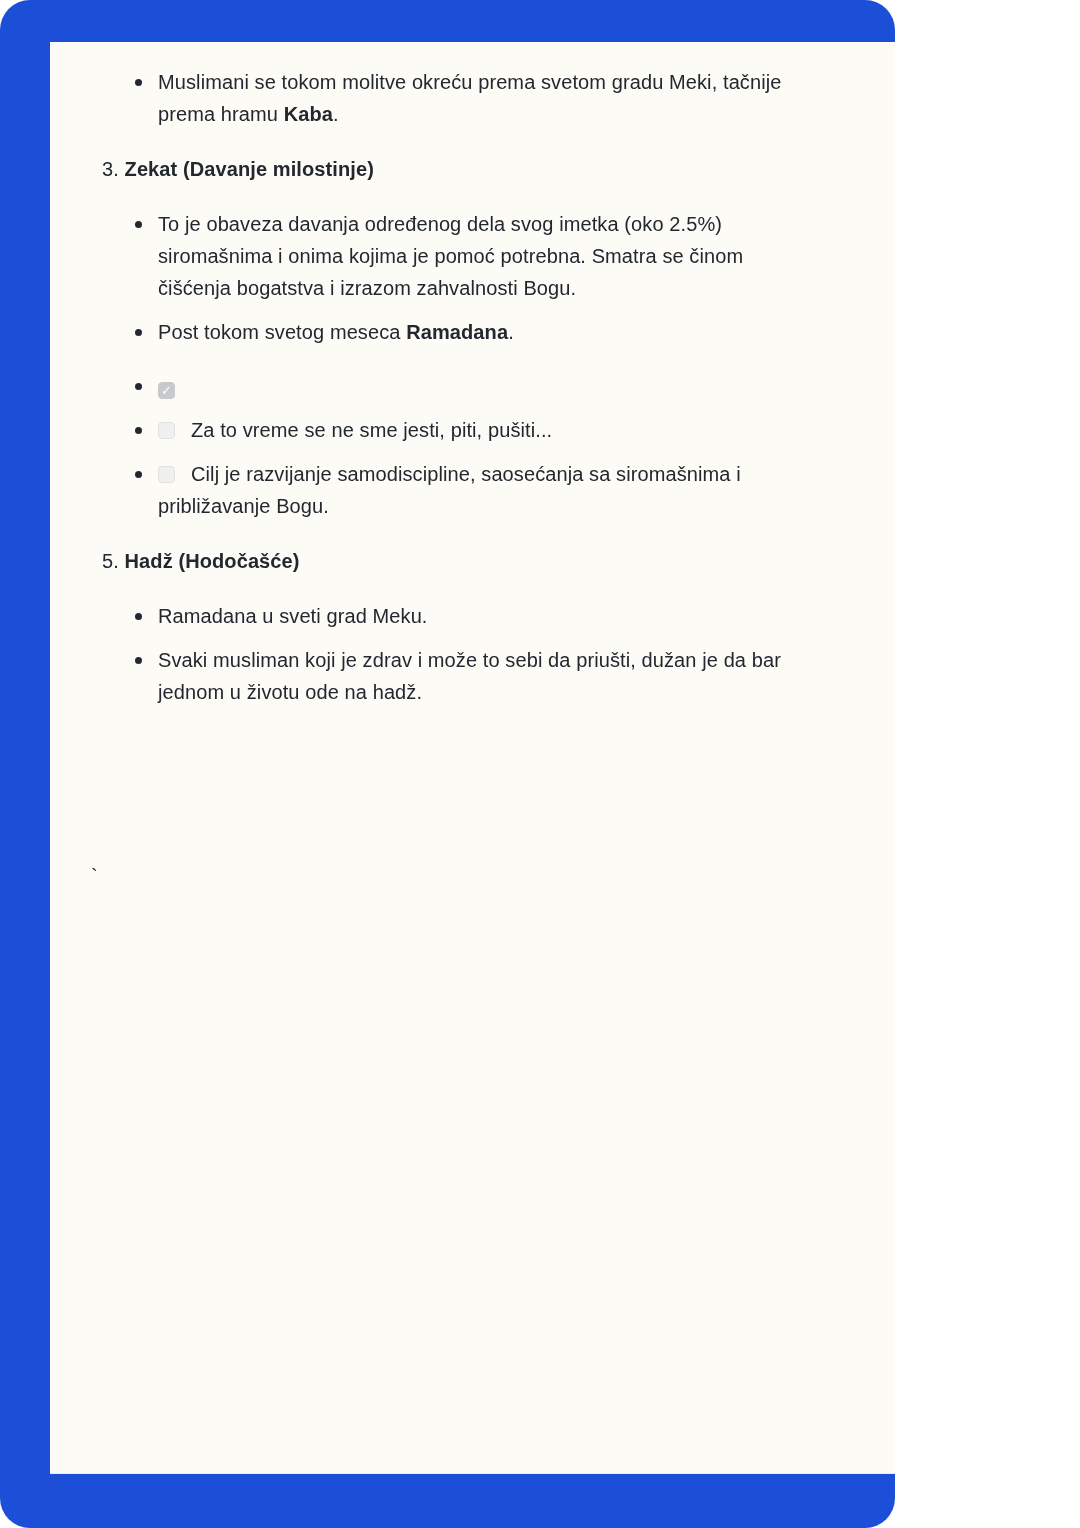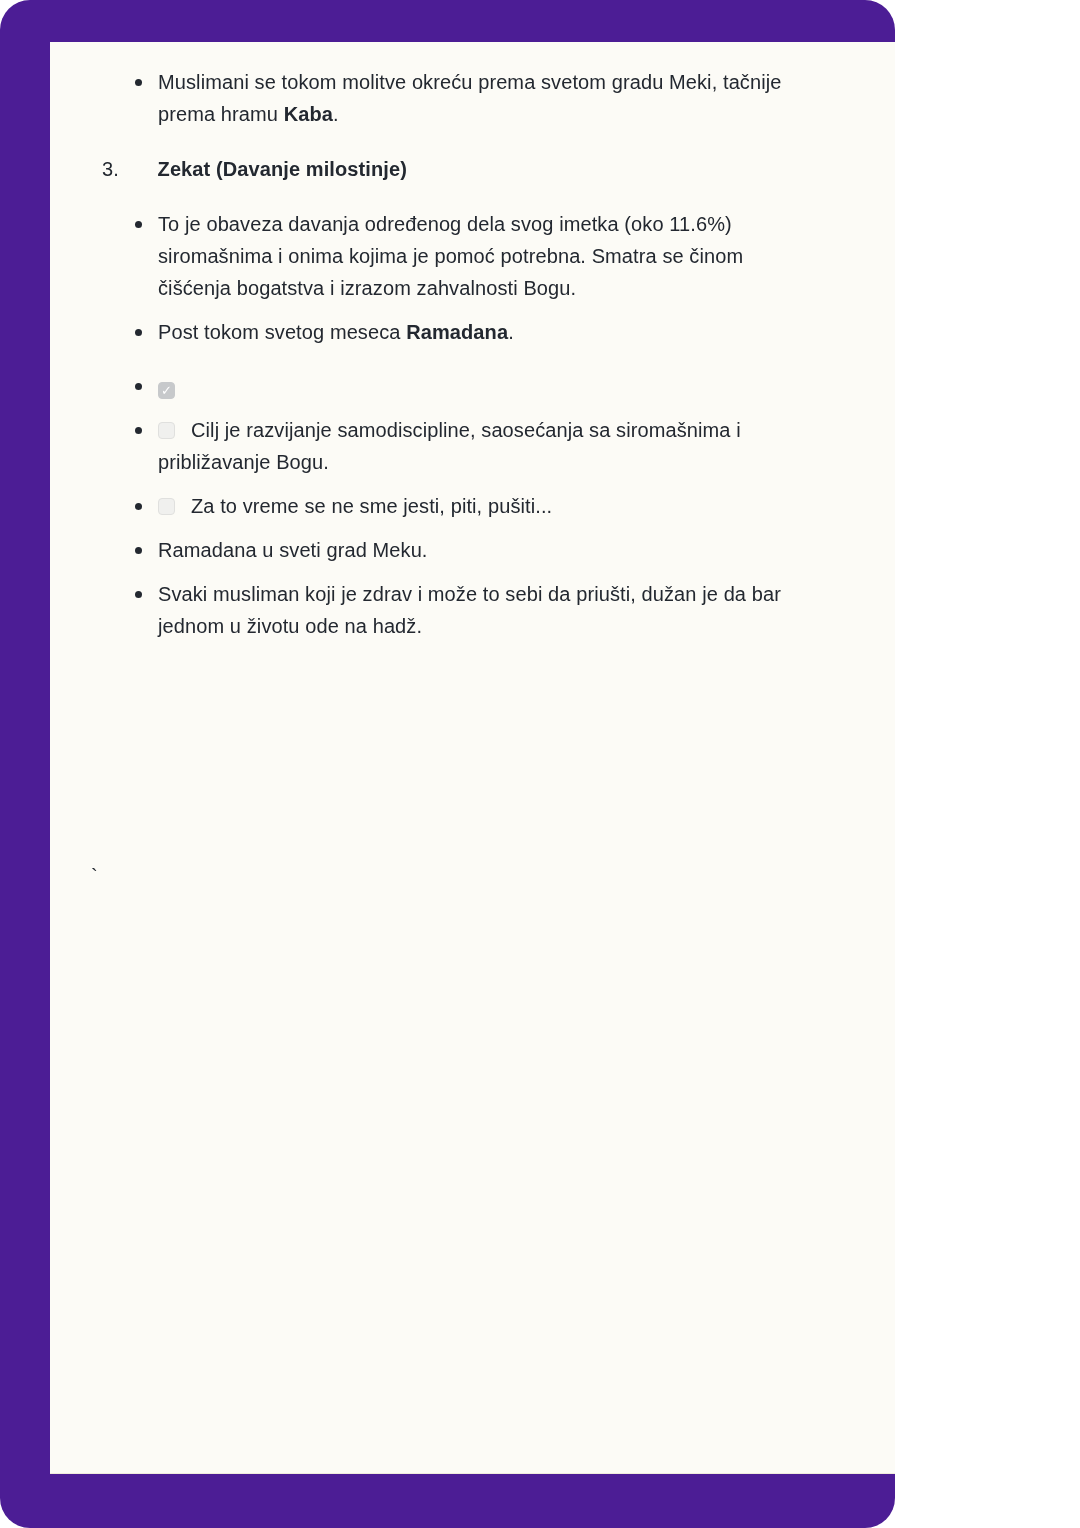--- a/index.html
+++ b/index.html
@@ -10,21 +10,21 @@
     --text:#232830;
     --footer_text:#9CA1A9;
     --cb_checked_bg:#C7C9CB;
     --cb_unchecked_bg:#F0F0EE;
     --cb_border:#E0E0DE;
     --cb_check:#FFFFFF;
   }
   *{box-sizing:border-box;margin:0;padding:0;}
   html,body{background:#FFFFFF;}
   body{font-family:"Liberation Sans","DejaVu Sans",sans-serif;}
-  .page{position:relative;width:895px;height:1528px;background:#4c1d95;overflow:hidden;border-radius:30px;}
+  .page{position:relative;width:895px;height:1528px;background:#1d4ed8;overflow:hidden;border-radius:30px;}
   .card{
     position:absolute;left:50px;top:42px;width:982px;height:1432px;
     background:var(--card_bg);
     border-bottom:1px solid #F0EBDC;
   }
   .accent-strip{
     position:absolute;left:924px;top:0;bottom:0;width:58px;
     background:var(--cream_strip);
     border-left:6px solid var(--accent_line);
     border-top:3px solid var(--strip_top);
@@ -48,21 +48,21 @@
   .dot{
     position:absolute;left:33px;top:13px;
     width:7px;height:7px;border-radius:50%;
     background:var(--text);
   }
   .btext{display:inline-block;max-width:652px;vertical-align:top;}
   .heading{
     font-size:20px;line-height:32px;font-weight:400;
     margin:23px 0;
   }
-  .heading strong{font-weight:700;margin-left:33px;}
+  .heading strong{font-weight:700;}
   .checkbox{
     display:inline-block;
     width:17px;height:17px;
     border-radius:4px;
     background:var(--cb_unchecked_bg);
     border:1px solid var(--cb_border);
     margin-right:16px;
     vertical-align:-2px;
     text-align:center;
     cursor:default;
@@ -104,44 +104,45 @@
           <span class="dot"></span>
           <span class="btext"><span>Muslimani se tokom molitve okreću prema svetom gradu Meki, tačnije prema hramu </span><strong>Kaba</strong><span>.</span></span>
         </li>
       </ul>
 
       <div class="heading"><span>3.</span> <strong>Zekat (Davanje milostinje)</strong></div>
 
       <ul class="blist">
         <li class="bitem">
           <span class="dot"></span>
-          <span class="btext">To je obaveza davanja određenog dela svog imetka (oko 11.6%) siromašnima i onima kojima je pomoć potrebna. Smatra se činom čišćenja bogatstva i izrazom zahvalnosti Bogu.</span>
+          <span class="btext">To je obaveza davanja određenog dela svog imetka (oko 2.5%) siromašnima i onima kojima je pomoć potrebna. Smatra se činom čišćenja bogatstva i izrazom zahvalnosti Bogu.</span>
         </li>
       </ul>
 
 
       <ul class="blist">
         <li class="bitem gap-after">
           <span class="dot"></span>
           <span class="btext"><span>Post tokom svetog meseca </span><strong>Ramadana</strong><span>.</span></span>
         </li>
         <li class="bitem">
           <span class="dot"></span>
           <span class="btext"><span class="checkbox checked"><span class="check-glyph">✓</span></span></span>
         </li>
         <li class="bitem">
           <span class="dot"></span>
-          <span class="btext"><span class="checkbox"></span><span>Cilj je razvijanje samodiscipline, saosećanja sa siromašnima i približavanje Bogu.</span></span>
+          <span class="btext"><span class="checkbox"></span><span>Za to vreme se ne sme jesti, piti, pušiti...</span></span>
         </li>
         <li class="bitem">
           <span class="dot"></span>
-          <span class="btext"><span class="checkbox"></span><span>Za to vreme se ne sme jesti, piti, pušiti...</span></span>
+          <span class="btext"><span class="checkbox"></span><span>Cilj je razvijanje samodiscipline, saosećanja sa siromašnima i približavanje Bogu.</span></span>
         </li>
       </ul>
 
+      <div class="heading"><span>5.</span> <strong>Hadž (Hodočašće)</strong></div>
 
       <ul class="blist">
         <li class="bitem">
           <span class="dot"></span>
           <span class="btext">Ramadana u sveti grad Meku.</span>
         </li>
         <li class="bitem">
           <span class="dot"></span>
           <span class="btext">Svaki musliman koji je zdrav i može to sebi da priušti, dužan je da bar jednom u životu ode na hadž.</span>
         </li>

